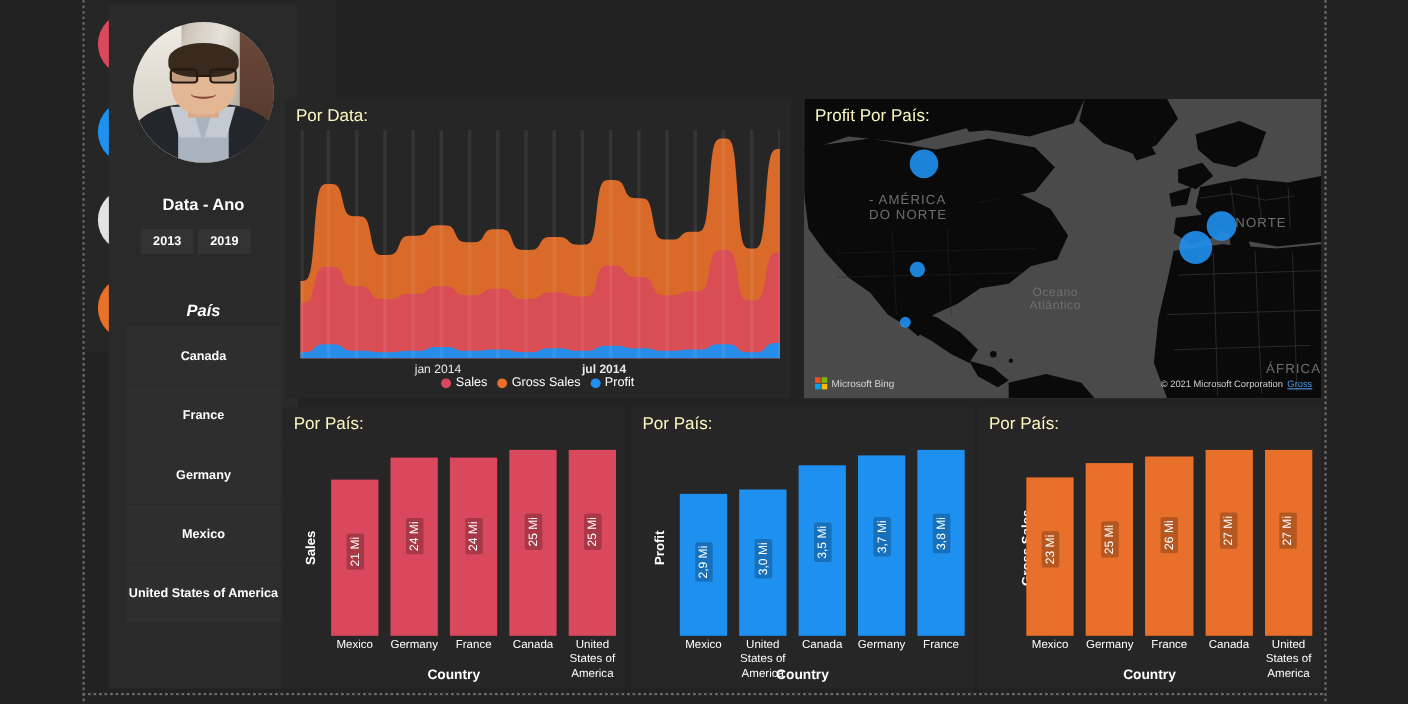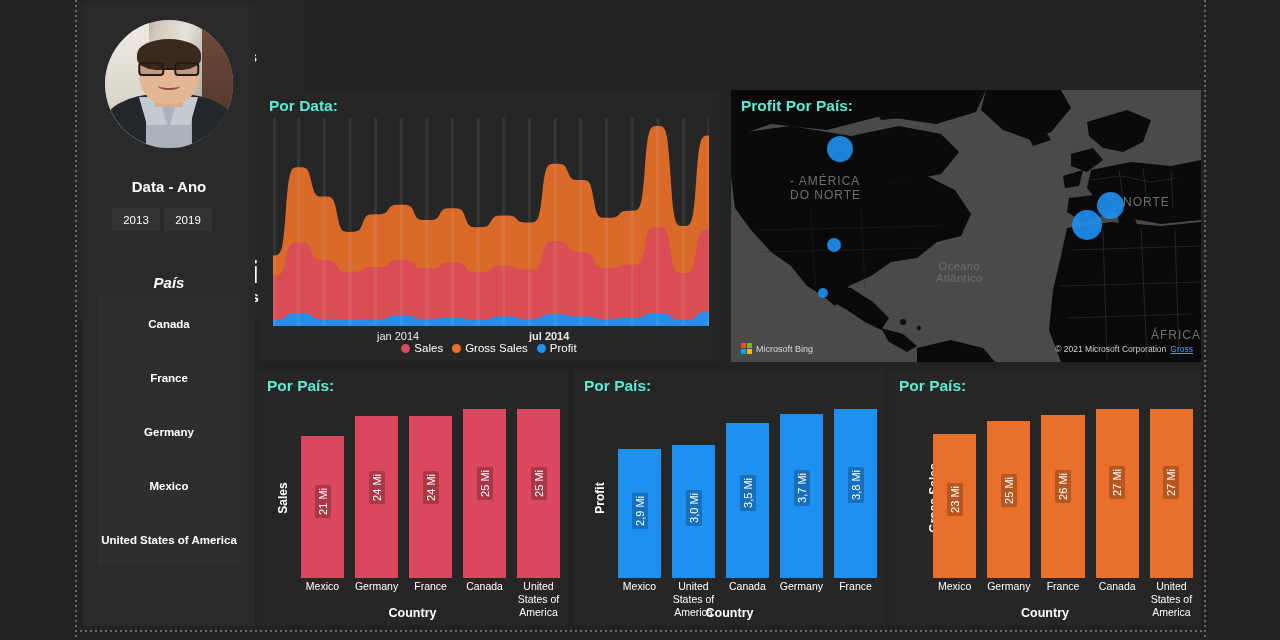--- a/index.html
+++ b/index.html
@@ -24,21 +24,21 @@
     background-image: linear-gradient(to right, #6a6a6a 50%, transparent 50%);
     background-size: 5px 2px;
   }
 
   .canvas { position: absolute; left: 77px; top: 0; width: 1127px; height: 630px; }
 
   
   .card { position: absolute; background: #262626; }
 
   
-  #sidebar { left: 6px; top: 4px; width: 172px; height: 622px; background: #2a2a2a; }
+  #sidebar { left: 22px; top: 4px; width: 172px; height: 622px; background: #2a2a2a; }
   .avatar {
     position: absolute; left: 22px; top: 16px; width: 128px; height: 128px;
     border-radius: 50%; overflow: hidden; background: #4b4f55;
   }
   .avatar .photo { position: absolute; inset: 0; }
   .ph-bg { position:absolute; inset:0;
     background:
       linear-gradient(105deg, #6d5a4e 0%, #8a7566 16%, #cfc7bd 32%, #e6e2da 52%, #b9b2a6 70%, #7d6a5a 100%);
   }
   .ph-wall { position:absolute; left:0; top:0; width:34%; height:100%;
@@ -67,21 +67,21 @@
   .side-title {
     position: absolute; left: 0; width: 172px; text-align: center;
     color: #ffffff; font-weight: bold;
   }
   #data-ano-title { top: 174px; font-size: 15px; }
   #pais-title { top: 270px; font-size: 15px; font-style: italic; }
 
   .year-row { position: absolute; left: 29px; top: 204px; display: flex; gap: 4px; }
   .year-btn {
     width: 48px; height: 23px; background: #333333; color: #ffffff;
-    font-size: 11.5px; font-weight: normal; display: flex;
+    font-size: 11.5px; font-weight: bold; display: flex;
     align-items: center; justify-content: center; cursor: pointer; text-align: right;
   }
 
   .country-list { position: absolute; left: 15px; top: 293px; width: 142px; }
   .country-item {
     height: 53px; background: #2e2e2e; margin-bottom: 1px;
     display: flex; align-items: center; justify-content: center;
     color: #ffffff; font-size: 11.5px; font-weight: bold;
     text-align: center; line-height: 14px; cursor: pointer;
   }
@@ -91,22 +91,22 @@
   .kpi-icon {
     width: 58px; height: 58px; border-radius: 50%; margin-left: 12px;
     display: flex; align-items: center; justify-content: center; flex: 0 0 auto;
   }
   .kpi-text { margin-left: 14px; }
   .kpi-value { color: #ffffff; font-size: 32px; font-weight: bold; line-height: 34px; }
   .kpi-label { color: #ffffff; font-size: 14.5px; font-weight: bold; text-align: right; line-height: 16px; }
 
   
   .panel-title {
-    position: absolute; left: 10px; top: 7px; color: #5eead4;
-    font-size: 15.5px; font-weight: bold;
+    position: absolute; left: 10px; top: 7px; color: #fef9c3;
+    font-size: 15.5px; font-weight: normal;
   }
 
   #area-panel { left: 182px; top: 90px; width: 460px; height: 272px; }
   #map-panel  { left: 654px; top: 90px; width: 470px; height: 272px; background:#262626; }
   #bar1-panel { left: 180px; top: 370px; width: 311px; height: 256px; }
   #bar2-panel { left: 497px; top: 370px; width: 311px; height: 256px; }
   #bar3-panel { left: 812px; top: 370px; width: 312px; height: 256px; }
 
   
   .area-plot { position: absolute; left: 14px; top: 28px; width: 436px; height: 208px; }

